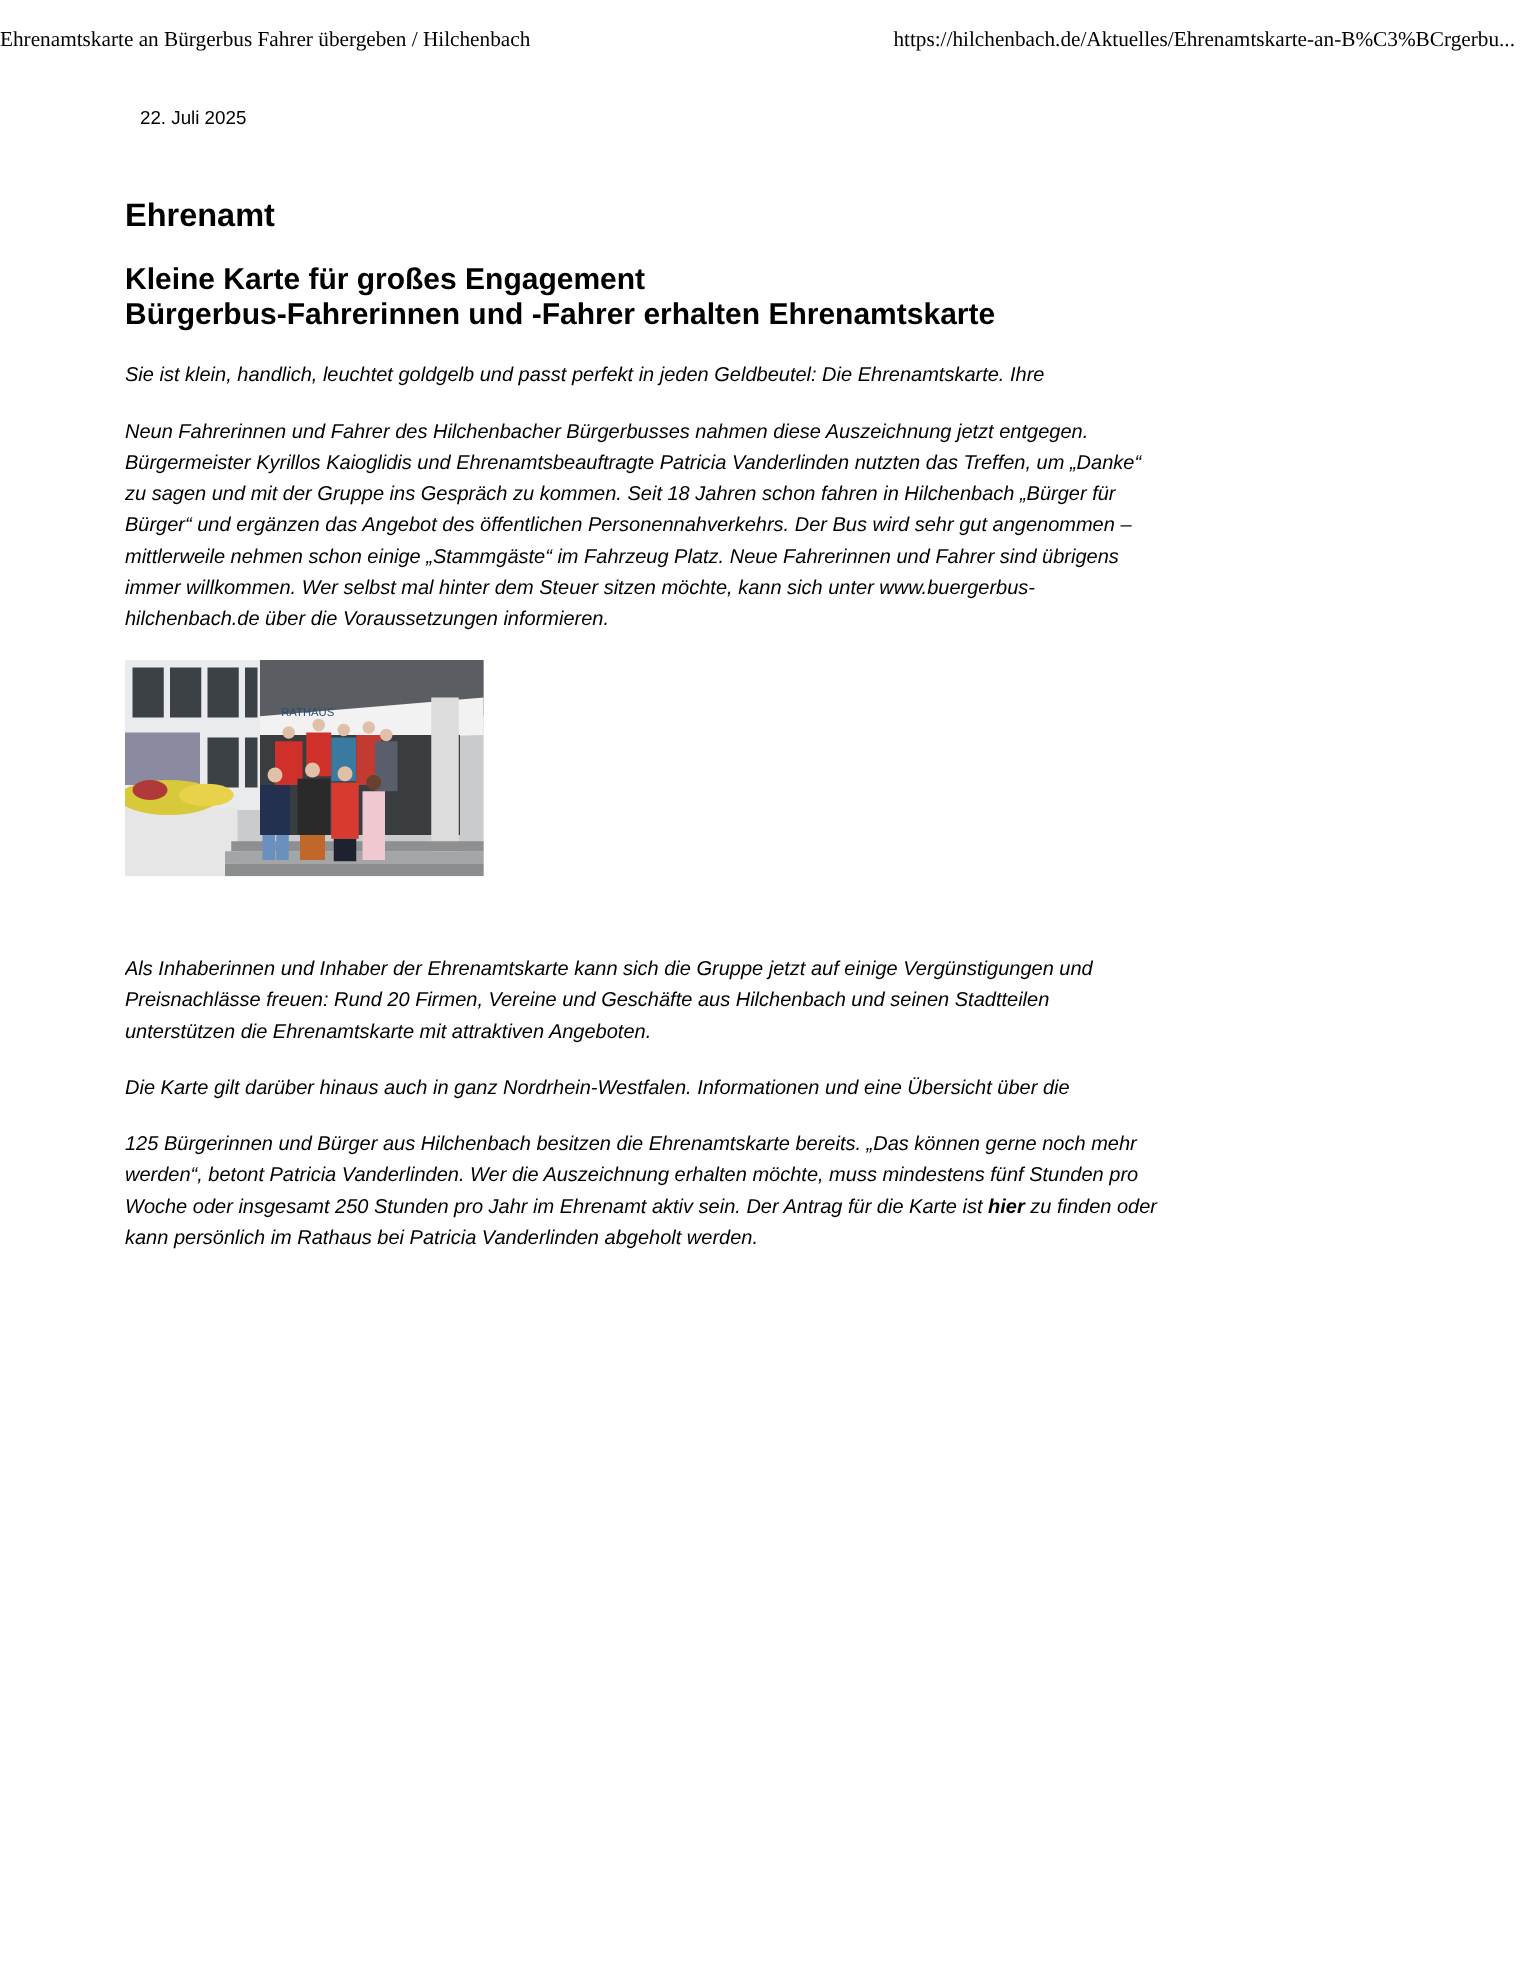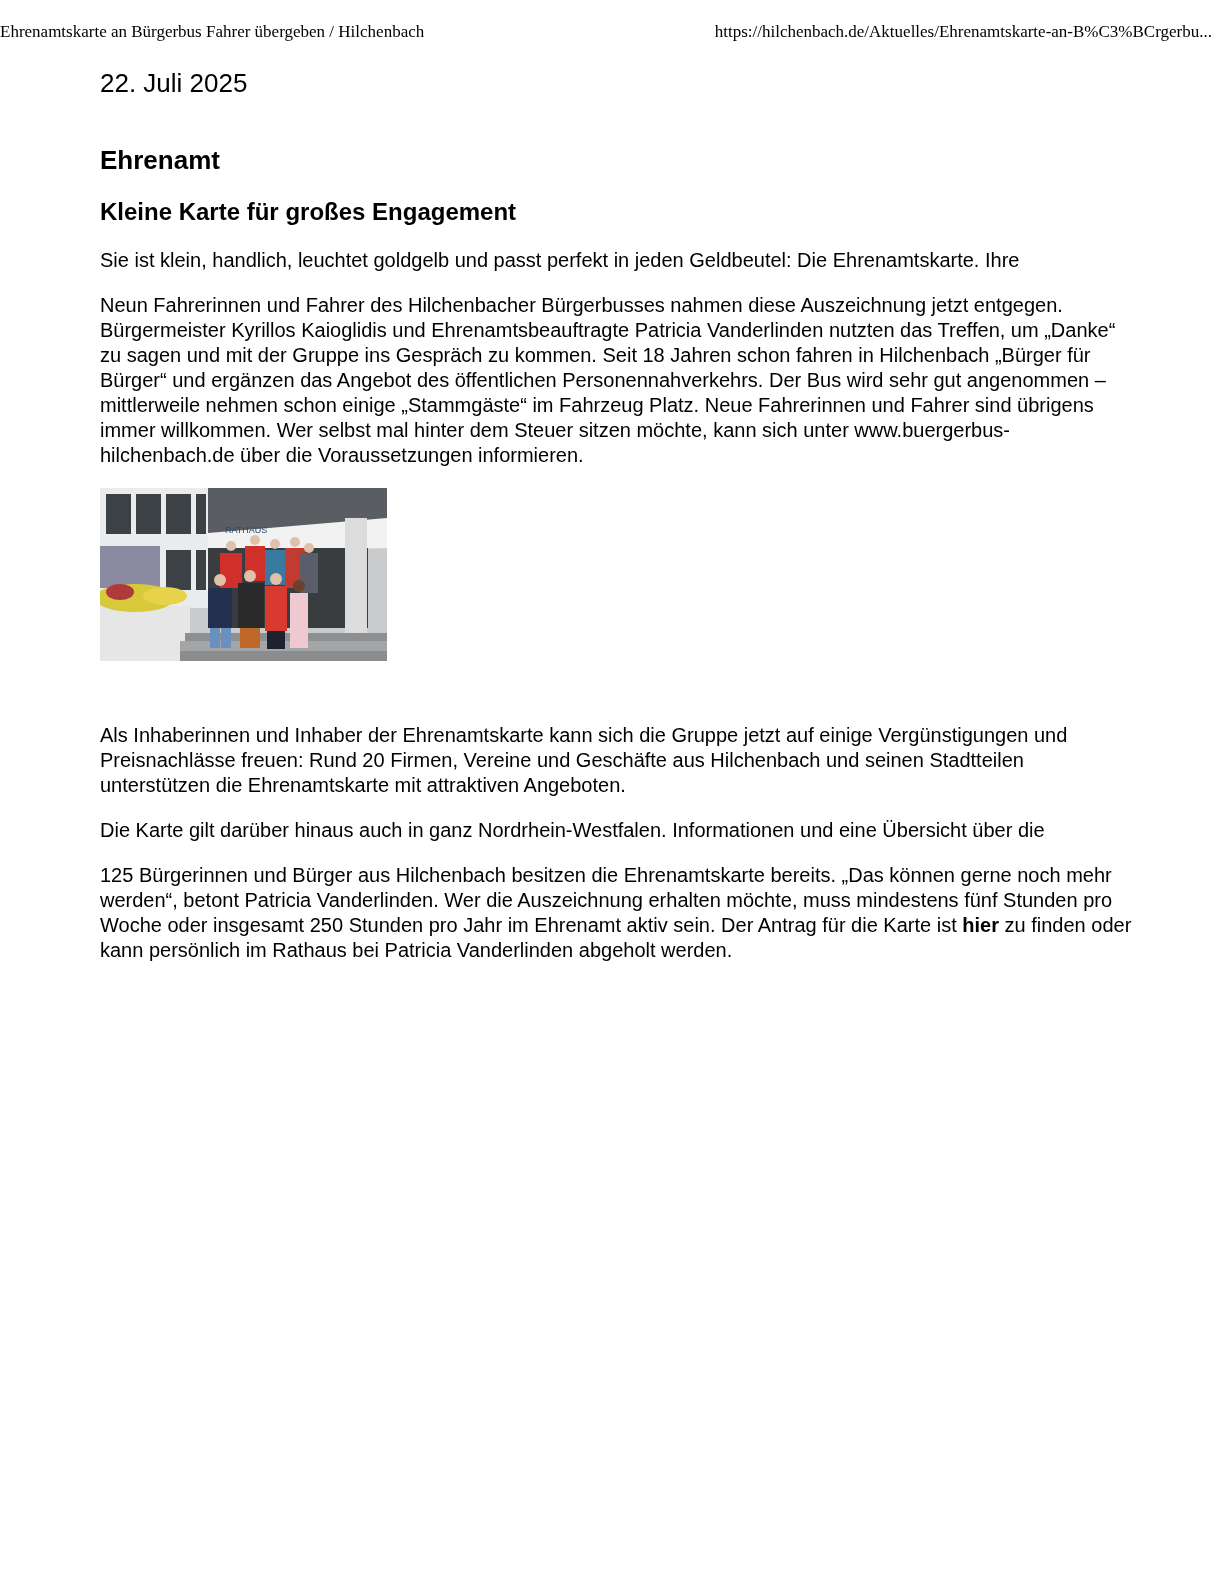--- a/index.html
+++ b/index.html
@@ -4,44 +4,45 @@
 <style>
   html, body { margin:0; padding:0; background:#ffffff; }
   body { width:1224px; height:1584px; position:relative; overflow:hidden; color:#000; }
   .hdr { position:absolute; top:2px; font-family:"Liberation Serif", serif; font-size:17px; white-space:nowrap;margin-top:20px; }
   .hdr-left { left:0; }
   .hdr-right { right:12px; }
   .ftr { position:absolute; top:1612px; font-family:"Liberation Serif", serif; font-size:17px; white-space:nowrap; }
   .ftr-left { left:0; }
   .ftr-right { right:12px; }
   .content { position:absolute; left:100px; top:70px; width:1042px; overflow:hidden; font-family:"Liberation Sans", sans-serif; }
-  .date { font-size:26px; line-height:26px; margin:0; }
+  .date { font-size:15px; line-height:26px; margin:12px; }
   .category { font-size:26px; line-height:32px; margin:48px 0 0 0; font-weight:bold; }
   .headline { font-size:24px; line-height:28px; font-weight:bold; margin:22px 0 0 0; }
-  p.body { font-size:20px; line-height:25px; margin:0; white-space:normal; }
+  p.body { font-size:16px; line-height:25px; margin:0; white-space:normal;font-style:italic; }
   .p1 { margin-top:22px !important; width:1042px; }
   .p2 { margin-top:20px !important; width:1060px; }
   .photo { margin-top:20px; width:287px; height:173px; display:block; }
   .p3 { margin-top:62px !important; width:1060px; }
   .p4 { margin-top:20px !important; width:1060px; }
   .p5 { margin-top:20px !important; width:1070px; }
   .line { display:block; white-space:nowrap; }
   b.link { font-weight:bold;text-align:right; }
 </style>
 </head>
 <body>
 
 <div class="hdr hdr-left">Ehrenamtskarte an Bürgerbus Fahrer übergeben / Hilchenbach</div>
 <div class="hdr hdr-right">https://hilchenbach.de/Aktuelles/Ehrenamtskarte-an-B%C3%BCrgerbu...</div>
 
 <div class="content">
   <p class="date">22. Juli 2025</p>
   <h2 class="category">Ehrenamt</h2>
   <h1 class="headline">
     <span class="line">Kleine Karte für großes Engagement</span>
+    <span class="line">Bürgerbus-Fahrerinnen und -Fahrer erhalten Ehrenamtskarte</span>
   </h1>
 
   <p class="body p1">
     <span class="line">Sie ist klein, handlich, leuchtet goldgelb und passt perfekt in jeden Geldbeutel: Die Ehrenamtskarte. Ihre</span>
   </p>
 
   <p class="body p2">
     <span class="line">Neun Fahrerinnen und Fahrer des Hilchenbacher Bürgerbusses nahmen diese Auszeichnung jetzt entgegen.</span>
     <span class="line">Bürgermeister Kyrillos Kaioglidis und Ehrenamtsbeauftragte Patricia Vanderlinden nutzten das Treffen, um „Danke“</span>
     <span class="line">zu sagen und mit der Gruppe ins Gespräch zu kommen. Seit 18 Jahren schon fahren in Hilchenbach „Bürger für</span>

